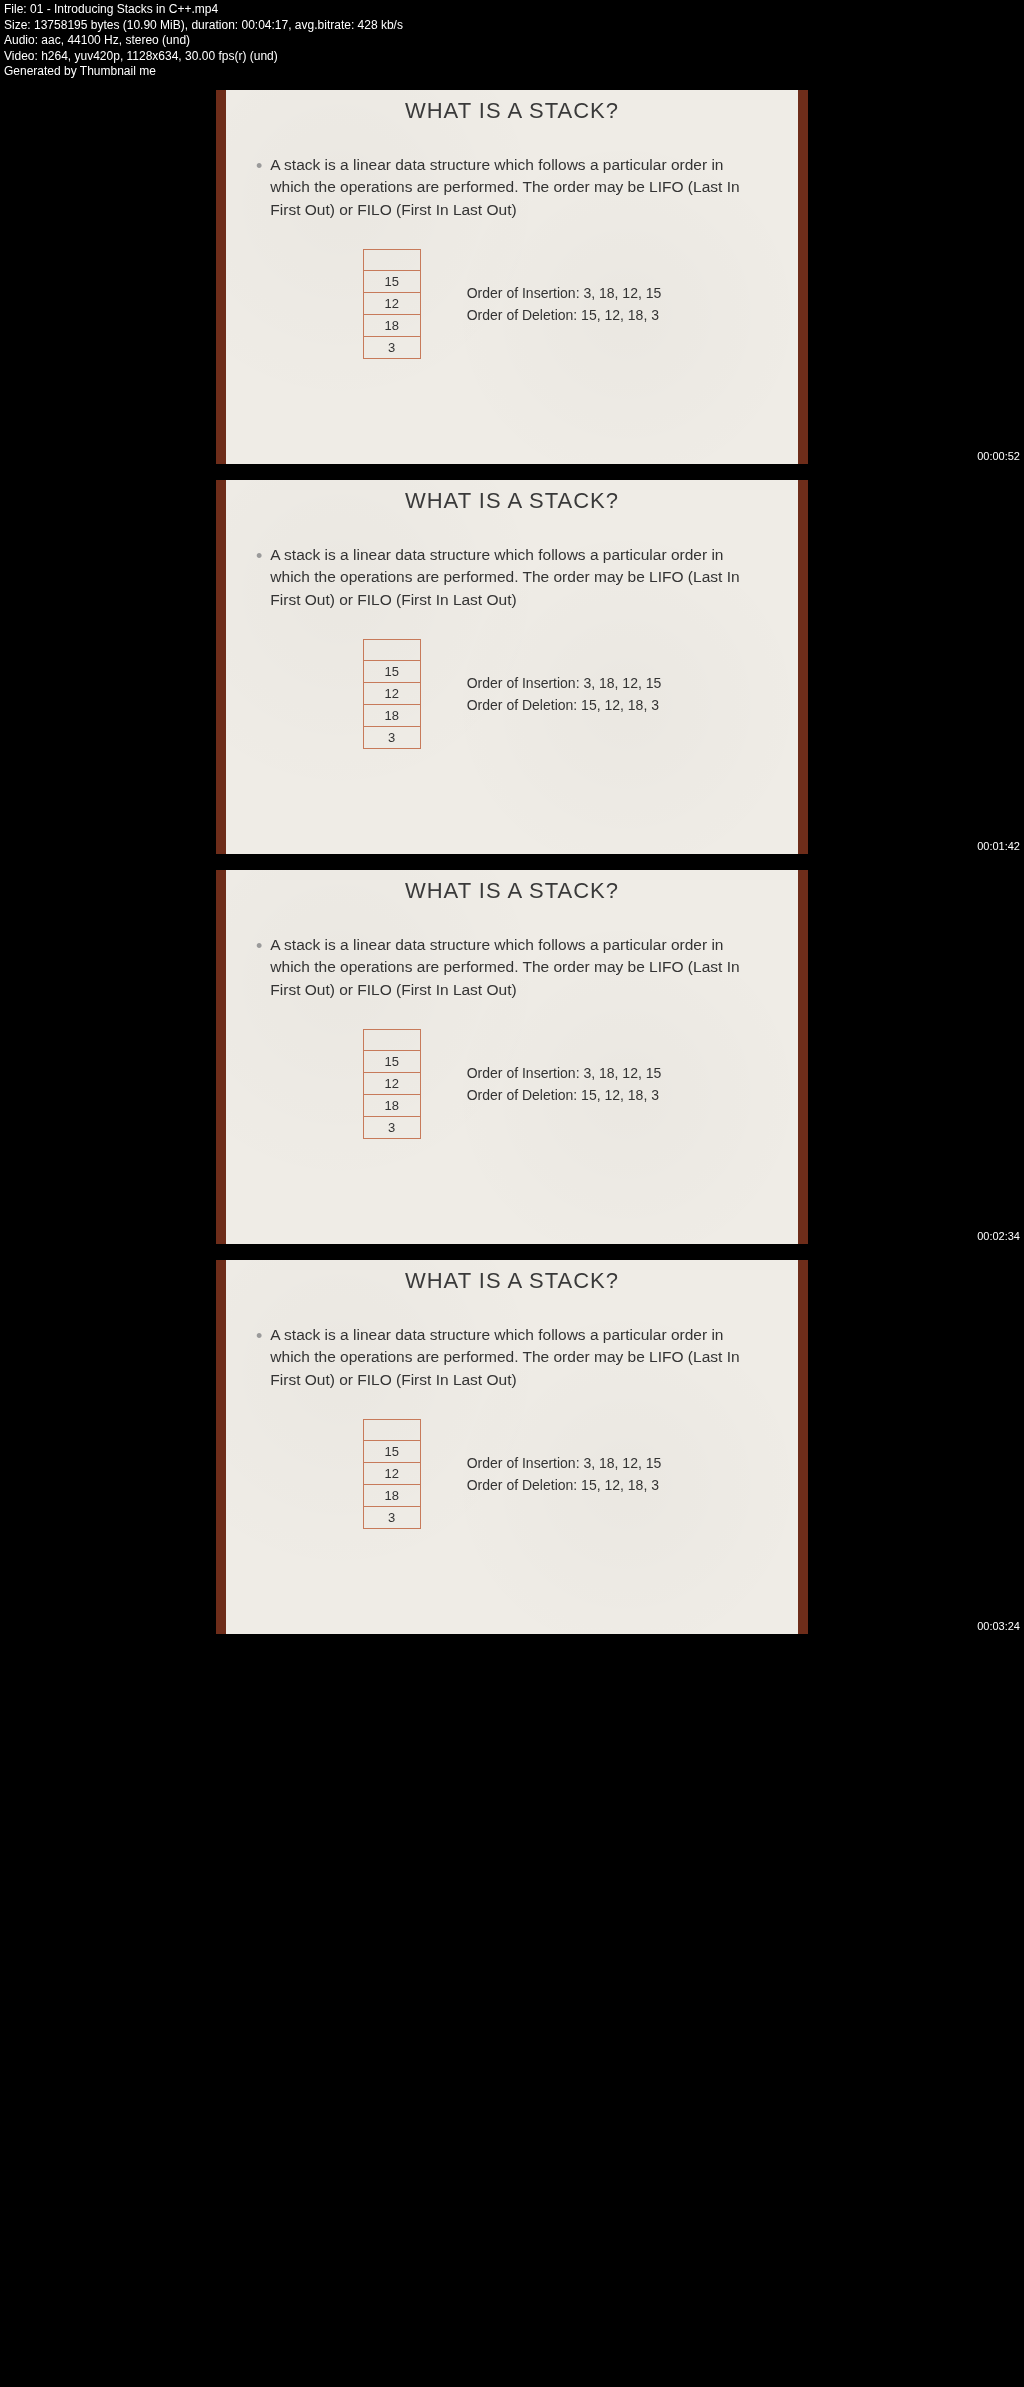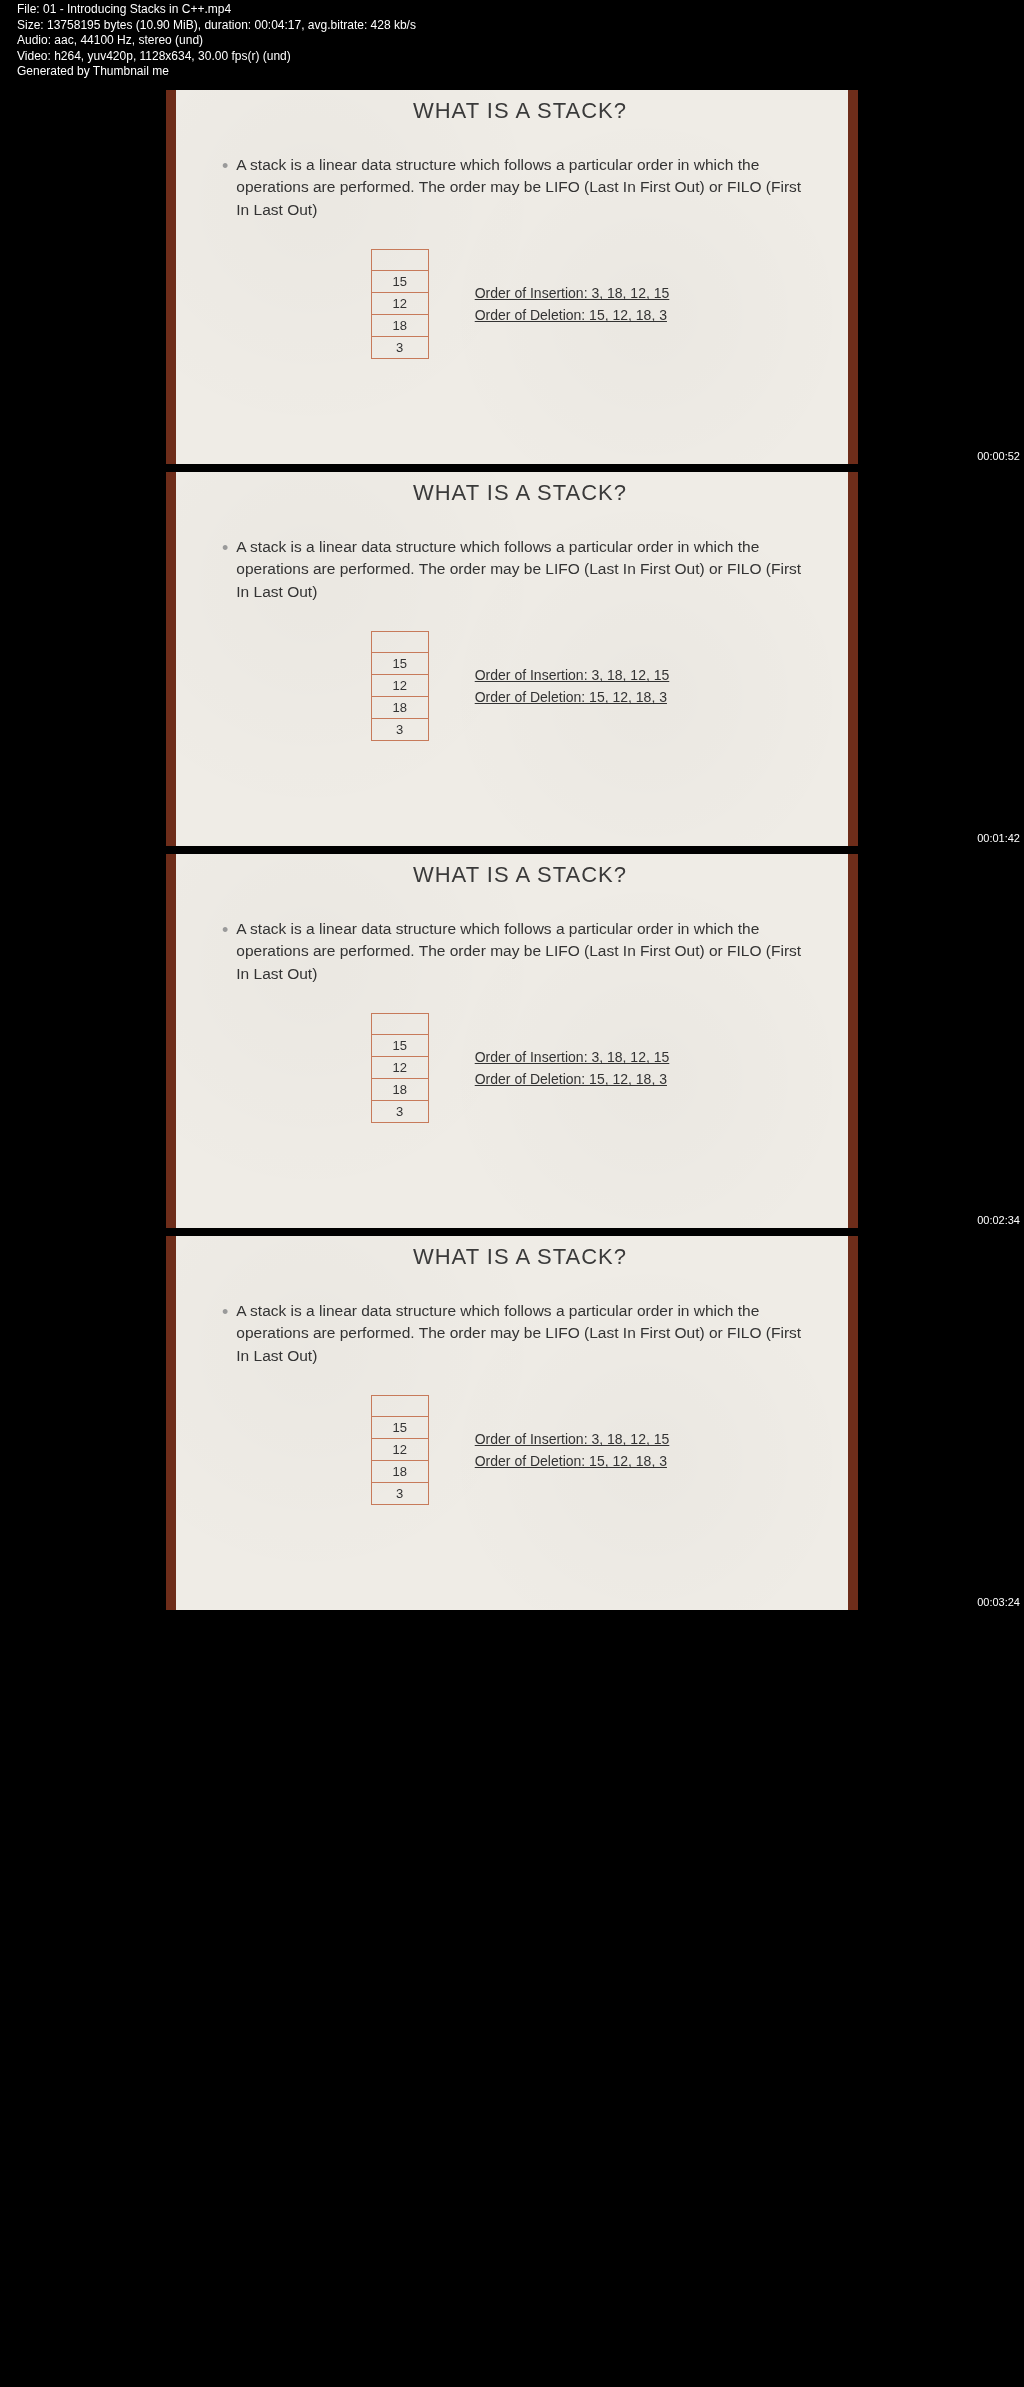--- a/index.html
+++ b/index.html
@@ -5,39 +5,39 @@
   * { margin: 0; padding: 0; box-sizing: border-box; }
   body {
     background: #000;
     width: 1024px;
     font-family: "Segoe UI", "Helvetica Neue", Arial, sans-serif;
   }
   .meta {
     color: #fff;
     font-size: 12px;
     line-height: 1.3;
-    padding: 2px 17px;
+    padding: 2px 4px;
     background: #000;
   }
   .thumb-row {
     position: relative;
     background: #000;
   }
   .slide {
-    width: 692px;
+    width: 592px;
     height: 374px;
-    margin: 8px auto 0 auto;
+    margin: 8px auto 16px auto;
     background: #efece6;
     background-image:
       radial-gradient(circle at 20% 30%, rgba(0,0,0,0.02) 0, transparent 40%),
       radial-gradient(circle at 70% 60%, rgba(0,0,0,0.02) 0, transparent 40%);
     border-left: 10px solid #6e2d1a;
     border-right: 10px solid #6e2d1a;
     position: relative;
-    padding: 2px 0 0 16px;
+    padding: 2px 0 0 0;
   }
   .slide-title {
     text-align: center;
     font-size: 22px;
     letter-spacing: 1px;
     color: #3a3a3a;
     font-weight: 400;
     margin-top: 6px;
   }
   .bullet-row {
@@ -76,21 +76,20 @@
     color: #333;
     line-height: 22px;
   }
   .stack-cell:first-child {
     border-top: 1px solid #c77a5a;
   }
   .stack-cell.empty { color: transparent; }
   .orders {
     font-size: 14px;
     color: #333;
-    text-decoration: underline;
   }
   .orders div { margin: 6px 0; }
   .timestamp {
     position: absolute;
     right: 4px;
     bottom: 2px;
     color: #fff;
     font-size: 11px;
   }
 </style>

